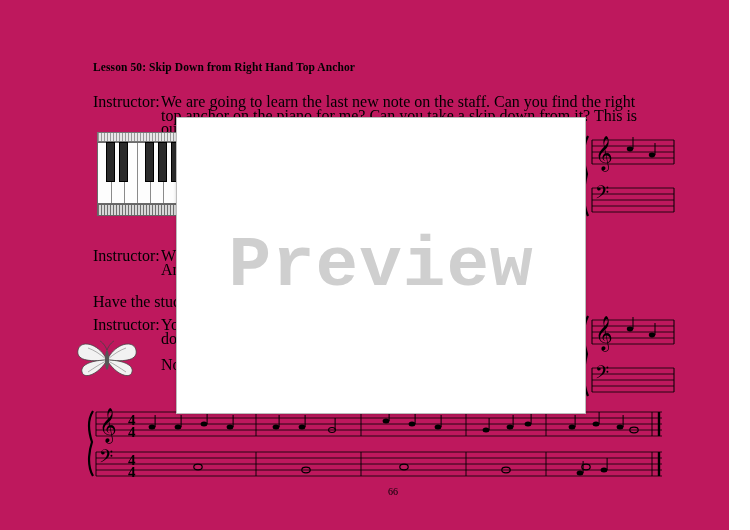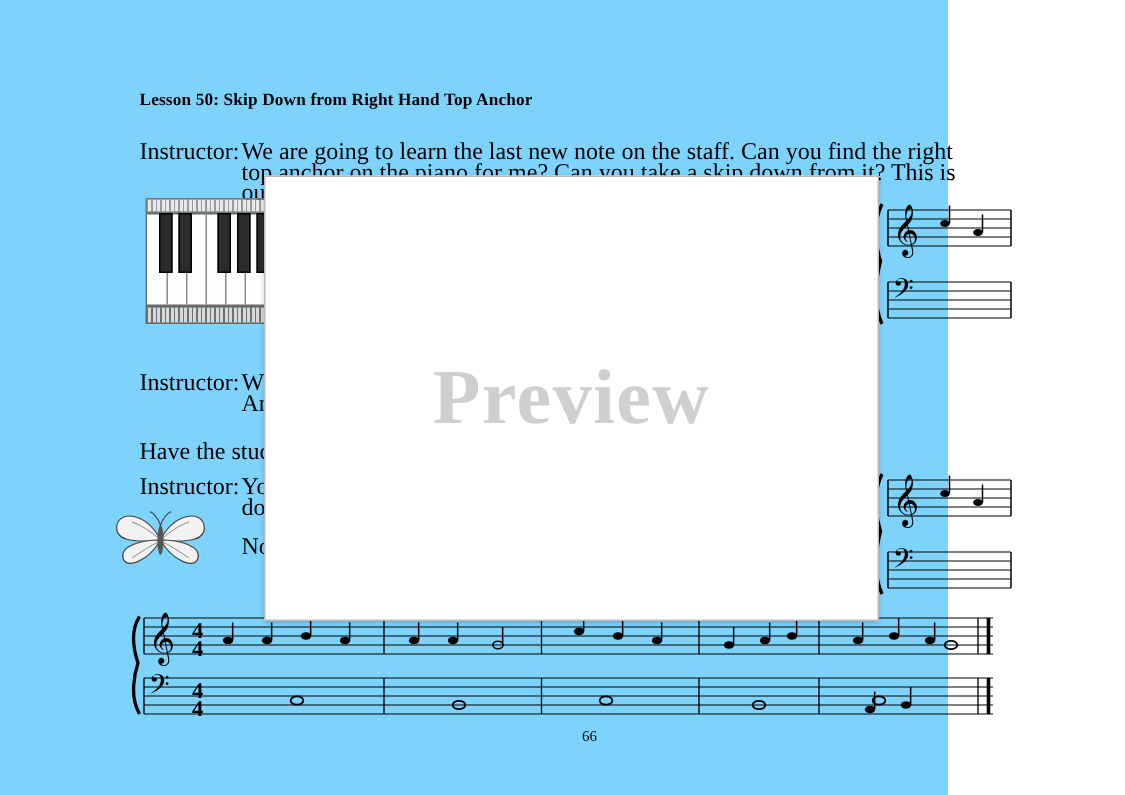--- a/index.html
+++ b/index.html
@@ -8,23 +8,23 @@
   }
   body {
     width: 750px;
     height: 530px;
     background: #ffffff;
     font-family: "Liberation Serif", serif;
     overflow: hidden;
   }
   .page {
     position: relative;
-    width: 632px;
+    width: 729px;
     height: 530px;
-    background: #7dd3fc;
+    background: #be185d;
   }
 
   
   .lesson-title {
     position: absolute;
     left: 93px;
     top: 61px;
     font-size: 11.5px;
     font-weight: bold;
     color: #000;
@@ -152,23 +152,23 @@
     width: 408px;
     height: 295px;
     background: #ffffff;
     border: 1px solid #bcbcbc;
     box-shadow: 0 1px 3px rgba(0,0,0,0.18);
     display: flex;
     align-items: center;
     justify-content: center;
   }
   .preview-overlay .preview-text {
-    font-family: Liberation Serif, serif;
+    font-family: Liberation Mono, monospace;
     font-weight: bold;
-    font-size: 52px;
+    font-size: 71px;
     color: #cfcfcf;
     letter-spacing: 1px;
     user-select: none;
   }
 </style>
 </head>
 <body>
 
 <div class="page">
 

